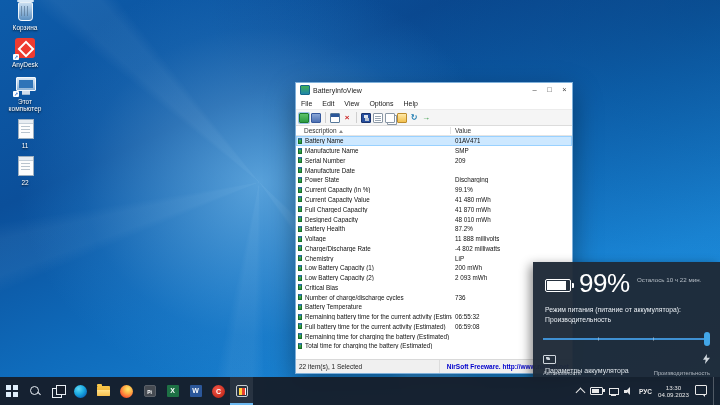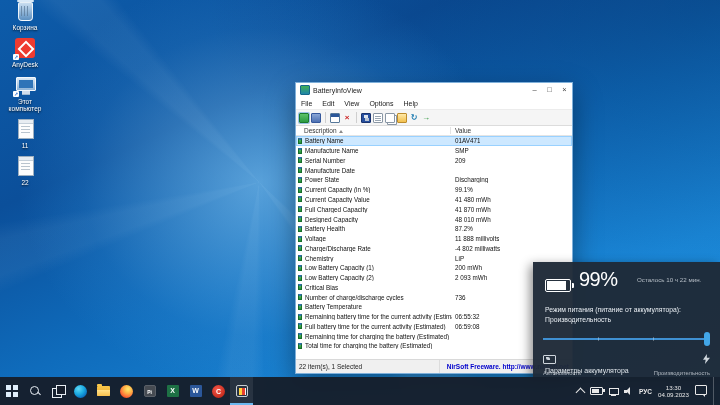--- a/index.html
+++ b/index.html
@@ -89,21 +89,21 @@
     font-size:6.5px;flex:0 0 auto;position:relative;}
   .st-left{color:#222;padding-left:3px;border-right:1px solid #dcdcdc;width:140px;height:100%;display:flex;align-items:center;}
   .st-right{position:absolute;right:3px;color:#0000cc;font-weight:bold;white-space:nowrap;}
 
   
   .flyout{position:absolute;left:533px;top:262px;width:187px;height:115px;z-index:30;
     background:rgba(31,42,56,.97);box-shadow:-3px 3px 10px rgba(0,0,0,.45);color:#fff;box-sizing:border-box;}
   .big-batt{position:absolute;left:12px;top:17px;width:24px;height:11px;border:1.5px solid #fff;border-radius:2px;}
   .big-batt::before{content:"";position:absolute;left:1px;top:1px;bottom:1px;width:19px;background:#fff;}
   .big-batt::after{content:"";position:absolute;right:-4px;top:2.5px;width:2px;height:5px;background:#fff;border-radius:0 1px 1px 0;}
-  .pct{position:absolute;left:46px;top:6px;font-size:20px;font-weight:300;letter-spacing:-.5px;}
+  .pct{position:absolute;left:46px;top:6px;font-size:26px;font-weight:300;letter-spacing:-.5px;}
   .remain{position:absolute;left:104px;top:14px;font-size:6.2px;color:#b6bec6;}
   .mode1{position:absolute;left:12px;top:44px;font-size:6.8px;color:#e9eef3;}
   .mode2{position:absolute;left:12px;top:54px;font-size:6.8px;color:#e9eef3;}
   .slider{position:absolute;left:10px;right:10px;top:70px;height:14px;cursor:pointer;}
   .track{position:absolute;left:0;right:0;top:6px;height:2px;background:#3f90d2;}
   .tick{position:absolute;top:5px;width:1px;height:4px;background:rgba(255,255,255,.30);}
   .knob{position:absolute;right:0;top:0;width:6px;height:14px;border-radius:3px;background:#42a6e8;}
   .fly-left{position:absolute;left:10px;top:88px;}
   .fly-right{position:absolute;right:10px;top:88px;text-align:right;}
   .ic-saver{width:11px;height:7px;border:1px solid #cfd6dd;border-radius:1px;position:relative;display:inline-block;}

